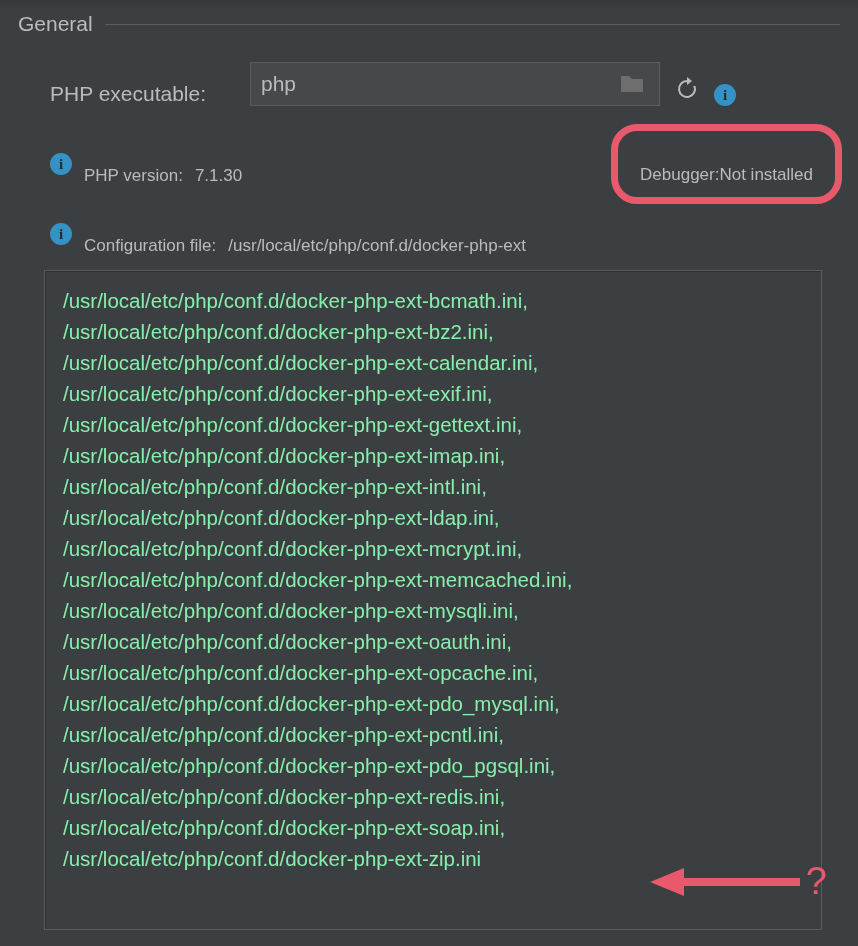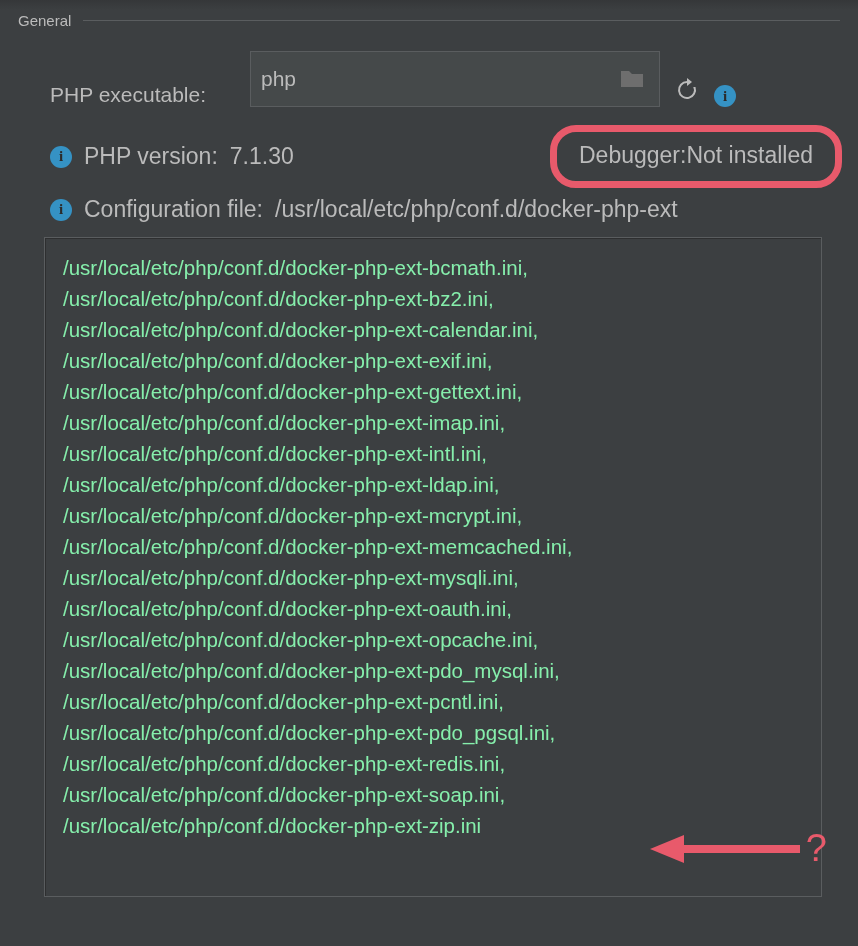--- a/index.html
+++ b/index.html
@@ -17,21 +17,21 @@
     background: linear-gradient(#353739, #3c3f41 10px);
   }
   .section-header {
     display: flex;
     align-items: center;
     gap: 12px;
     margin-bottom: 22px;
   }
   .section-title {
     color: #bbbbbb;
-    font-size: 15px;
+    font-size: 21px;
   }
   .section-line {
     flex: 1;
     height: 1px;
     background: #5a5d5f;
   }
   .row {
     display: flex;
     align-items: flex-end;
     margin: 0 0 0 32px;
@@ -41,21 +41,21 @@
   .field-label {
     color: #bbbbbb;
     width: 190px;
     font-size: 21px;
   }
   .textbox {
     flex: 1;
     max-width: 410px;
     background: #45494a;
     border: 1px solid #5a5d5f;
-    height: 56px;
+    height: 44px;
     display: flex;
     align-items: center;
     padding: 0 10px;
     color: #bbbbbb;
     font-size: 21px;
     justify-content: space-between;
   }
   .icon-btn {
     width: 34px;
     height: 34px;
@@ -79,21 +79,22 @@
     flex-shrink: 0;
   }
   .meta-row {
     display: flex;
     align-items: center;
     margin: 18px 0 8px 32px;
     gap: 12px;
   }
   .meta-text {
     color: #bbbbbb;
-    font-size: 23px;
+    font-size: 17px;
+    margin-top: 24px;
   }
   .highlight-box {
     border: 7px solid #e85a6b;
     border-radius: 26px;
     padding: 10px 22px 12px 22px;
     margin-left: auto;
     margin-right: -2px;
     display: flex;
     align-items: baseline;
   }

